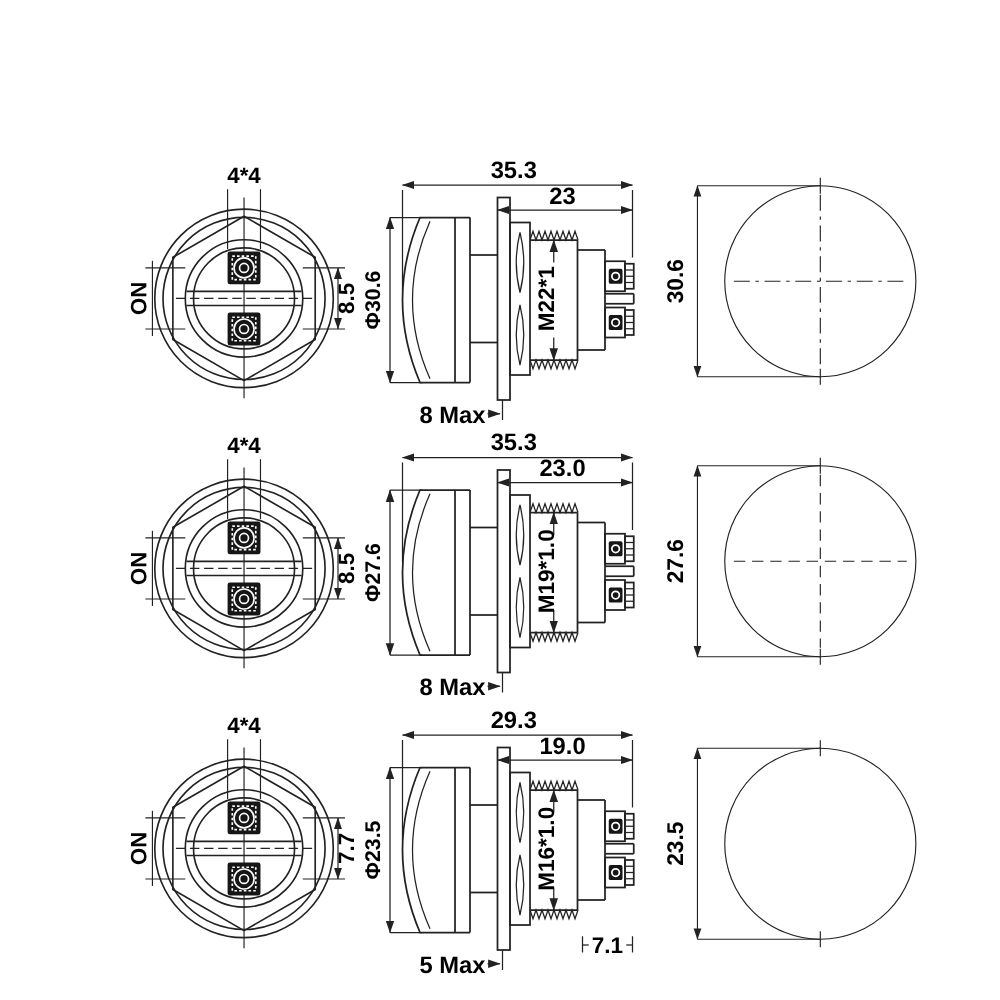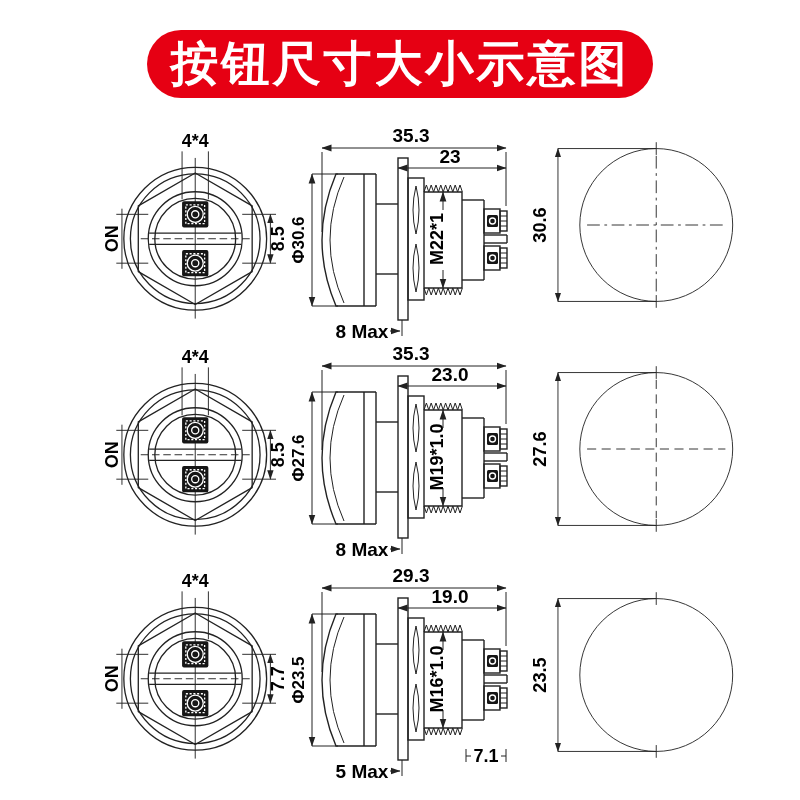--- a/index.html
+++ b/index.html
@@ -33,23 +33,20 @@
       <marker id="mS" viewBox="0 0 10 8" refX="9.5" refY="4" markerWidth="10" markerHeight="8" orient="auto-start-reverse" markerUnits="userSpaceOnUse">
           <path d="M0,0.6 L10,4 L0,7.4 Z" fill="#222"></path>
         </marker>
       <pattern id="hatch" width="5.5" height="5.5" patternUnits="userSpaceOnUse" patternTransform="rotate(45)">
           <rect width="5.5" height="5.5" fill="#fff"></rect>
           <line x1="0" y1="0" x2="0" y2="5.5" stroke="#444" stroke-width="1.1"></line>
         </pattern>
     </defs>
   </svg>
 
-  <div class="banner">
-    <span>按钮尺寸大小示意图</span>
-  </div>
 
   <svg class="cell" style="left:90px;top:126px" width="202" height="202" viewBox="0 0 215 215">
     <g class="o">
       <circle cx="112" cy="120" r="76"></circle>
         <circle cx="112" cy="120" r="69"></circle>
       <path class="hx" d="M112,50 L172.6,85 L172.6,155 L112,190 L51.4,155 L51.4,85 Z"></path>
       <circle cx="112" cy="120" r="50"></circle>
         <circle cx="112" cy="120" r="43"></circle>
       <line x1="63" y1="114" x2="161" y2="114"></line>
         <line x1="63" y1="126" x2="161" y2="126"></line>

